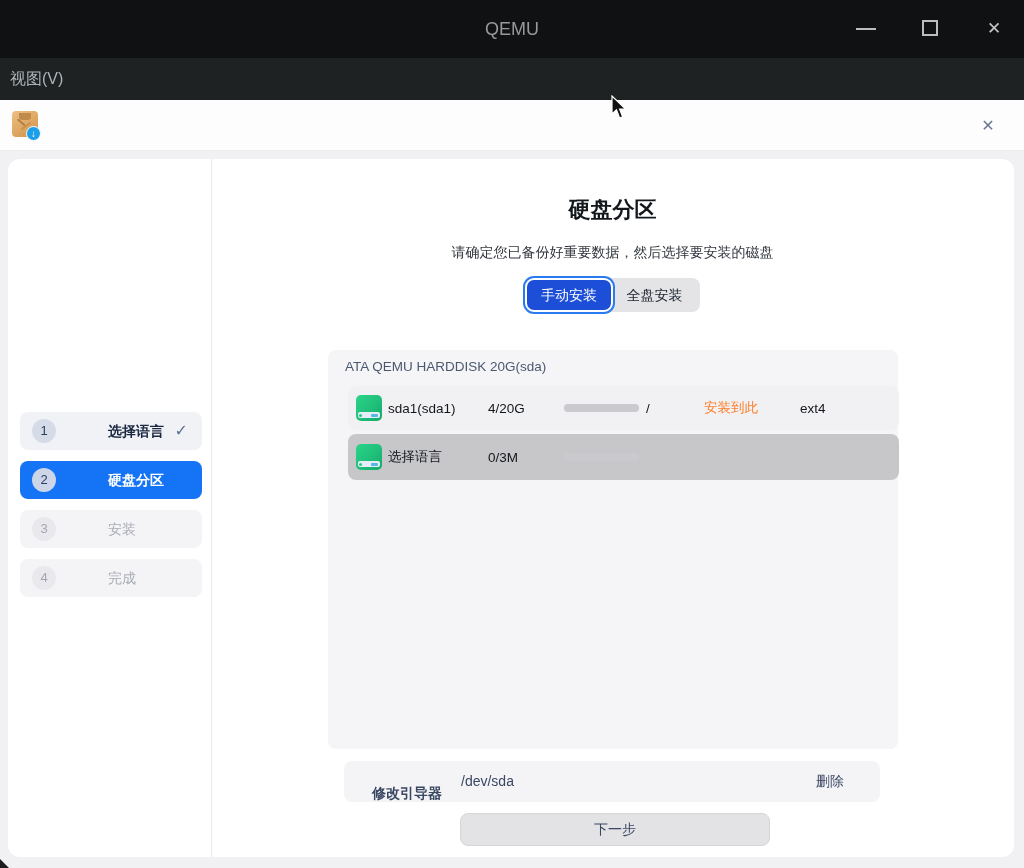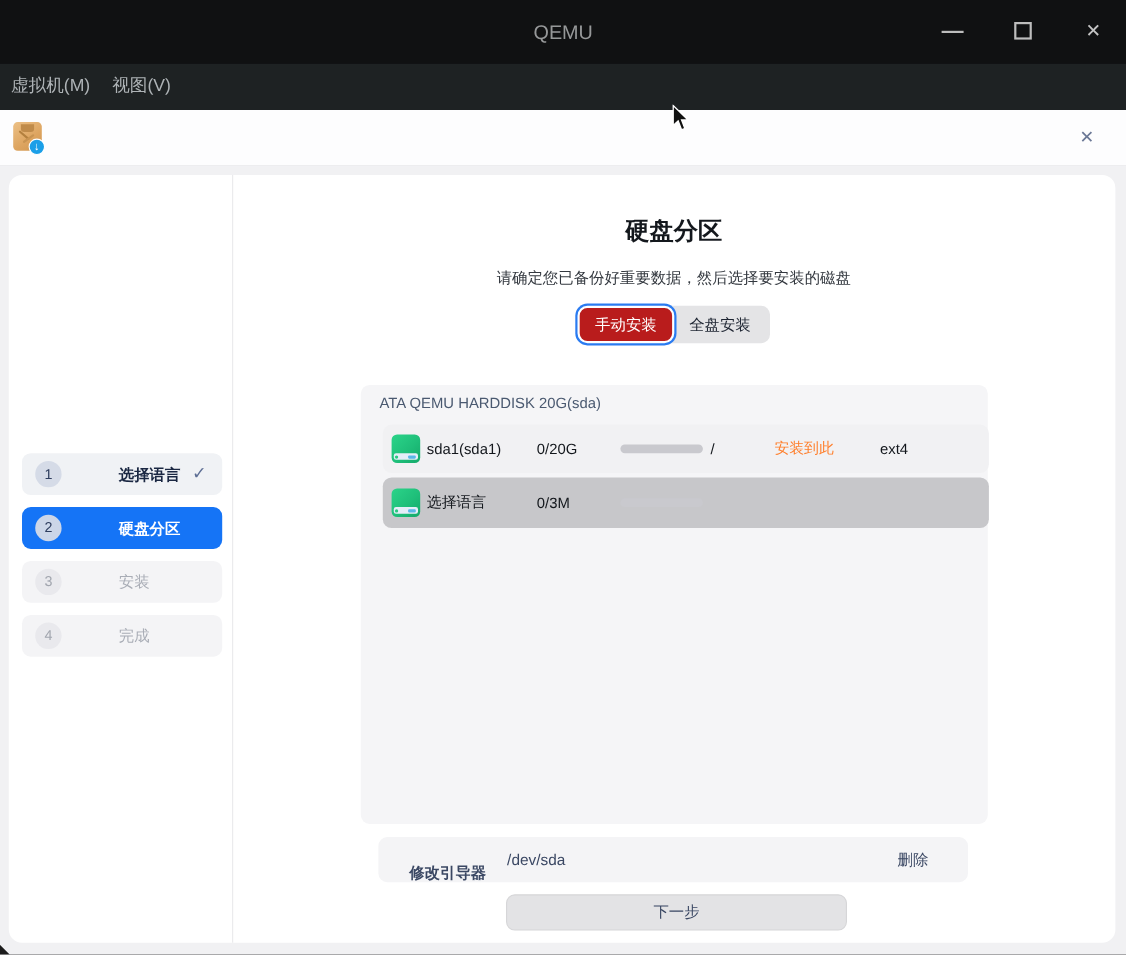--- a/index.html
+++ b/index.html
@@ -60,21 +60,21 @@
   .page-title { position:absolute; left:0; top:36px; width:803px; text-align:center;
     font-size:22px; font-weight:bold; color:#14181d; }
   .page-subtitle { position:absolute; left:0; top:85px; width:803px; text-align:center;
     font-size:14px; color:#33383f; }
 
   .seg { position:absolute; left:314px; top:119px; width:175px; height:34px; }
   .seg-unsel { position:absolute; left:8px; top:0; width:167px; height:34px; background:#e4e4e6;
     border-radius:8px; }
   .seg-unsel-label { position:absolute; right:0; top:0; width:91px; height:20px; line-height:34px;
     text-align:center; font-size:14px; color:#1c2330; }
-  .seg-sel { position:absolute; left:0; top:0; width:88px; height:34px; background:#b91c1c;
+  .seg-sel { position:absolute; left:0; top:0; width:88px; height:34px; background:#1d4ed8;
     border:2px solid #ffffff; box-shadow:0 0 0 2px #2a7bf1; border-radius:9px;
     text-align:center; line-height:30px; color:#ffffff; font-size:14px; }
 
   .disk-panel { position:absolute; left:117px; top:191px; width:570px; height:399px;
     background:#f5f5f7; border-radius:8px; }
   .disk-title { position:absolute; left:17px; top:9px; font-size:13.5px; color:#4a5970; }
 
   .prow { position:absolute; left:20px; width:551px; border-radius:8px; }
   .prow-0 { top:36px; height:44px; background:#f1f1f3; }
   .prow-1 { top:84px; height:46px; background:#c7c7ca; }
@@ -114,21 +114,20 @@
   </div>
   <div class="winbtn winbtn-max">
     <span class="glyph-max"></span>
   </div>
   <div class="winbtn winbtn-close">
     <span class="glyph-close">✕</span>
   </div>
 </div>
 
 <div class="menubar">
-  <div class="menu-item">虚拟机(M)</div>
   <div class="menu-item">视图(V)</div>
 </div>
 
 <div class="guest">
 
   <div class="inst-header">
     <div class="pkg-icon">
       <div class="pkg-box">
         <div class="pkg-flap"></div>
         <div class="pkg-tool1"></div>
@@ -177,21 +176,21 @@
         <div class="disk-title">ATA QEMU HARDDISK 20G(sda)</div>
 
         <div class="prow prow-0">
           <span class="hdd-icon">
             <span class="hdd-stripe">
                 <span class="hdd-led1"></span>
                 <span class="hdd-led2"></span>
               </span>
           </span>
           <span class="pcell c-name">sda1(sda1)</span>
-          <span class="pcell c-usage">0/20G</span>
+          <span class="pcell c-usage">4/20G</span>
           <span class="pcell c-bar">
             <span class="bar"><span class="bar-fill" style="width: 90%;"></span></span>
           </span>
           <span class="pcell c-mount">/</span>
           <span class="pcell c-action">安装到此</span>
           <span class="pcell c-fs">ext4</span>
         </div>
 
         <div class="prow prow-1">
           <span class="hdd-icon">

